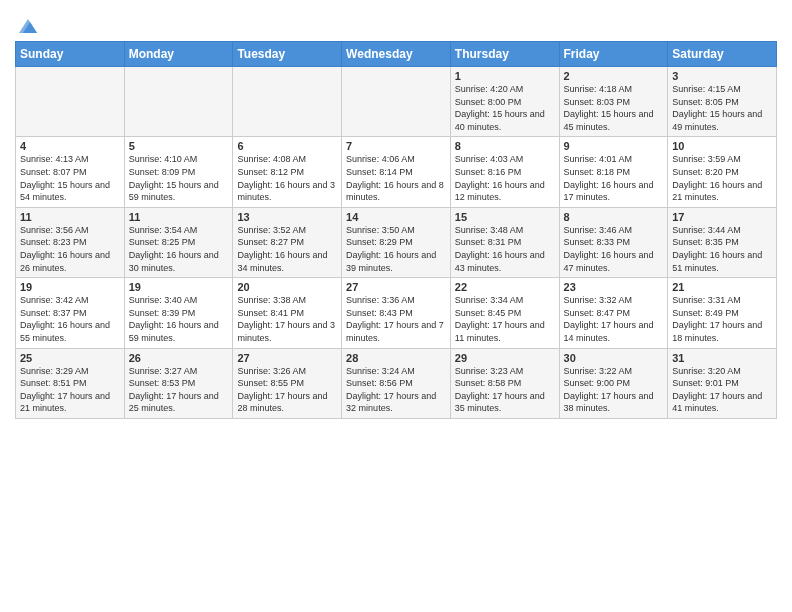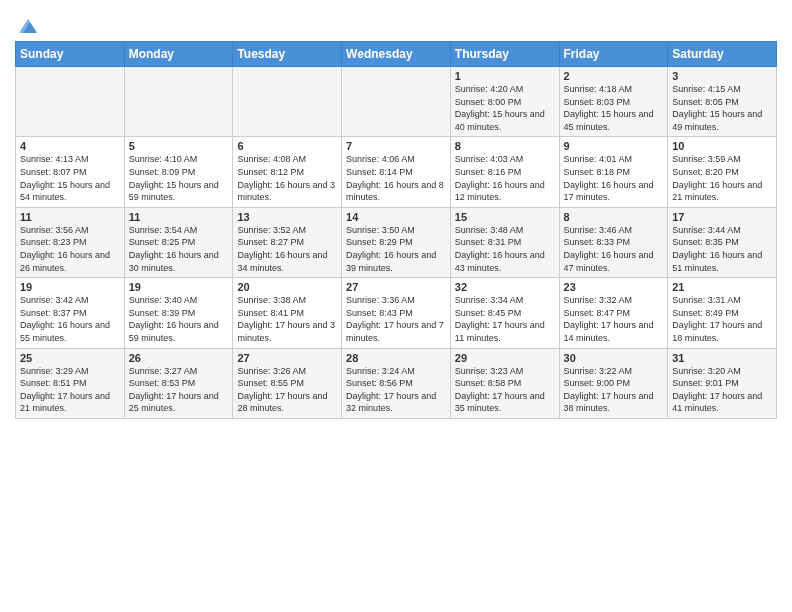--- a/index.html
+++ b/index.html
@@ -233,21 +233,21 @@
           </td>
           <td>
             <span class="day-number">20</span>
             <div class="day-info">Sunrise: 3:38 AM<br>Sunset: 8:41 PM<br>Daylight: 17 hours and 3 minutes.</div>
           </td>
           <td>
             <span class="day-number">27</span>
             <div class="day-info">Sunrise: 3:36 AM<br>Sunset: 8:43 PM<br>Daylight: 17 hours and 7 minutes.</div>
           </td>
           <td>
-            <span class="day-number">32</span>
+            <span class="day-number">22</span>
             <div class="day-info">Sunrise: 3:34 AM<br>Sunset: 8:45 PM<br>Daylight: 17 hours and 11 minutes.</div>
           </td>
           <td>
             <span class="day-number">23</span>
             <div class="day-info">Sunrise: 3:32 AM<br>Sunset: 8:47 PM<br>Daylight: 17 hours and 14 minutes.</div>
           </td>
           <td>
             <span class="day-number">21</span>
             <div class="day-info">Sunrise: 3:31 AM<br>Sunset: 8:49 PM<br>Daylight: 17 hours and 18 minutes.</div>
           </td>

